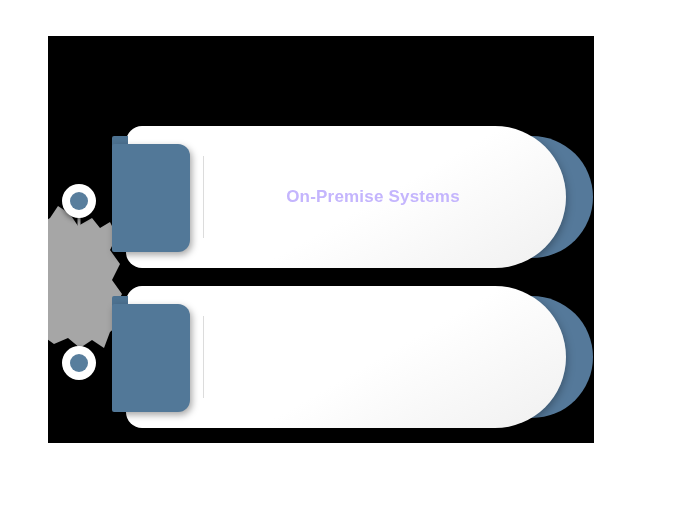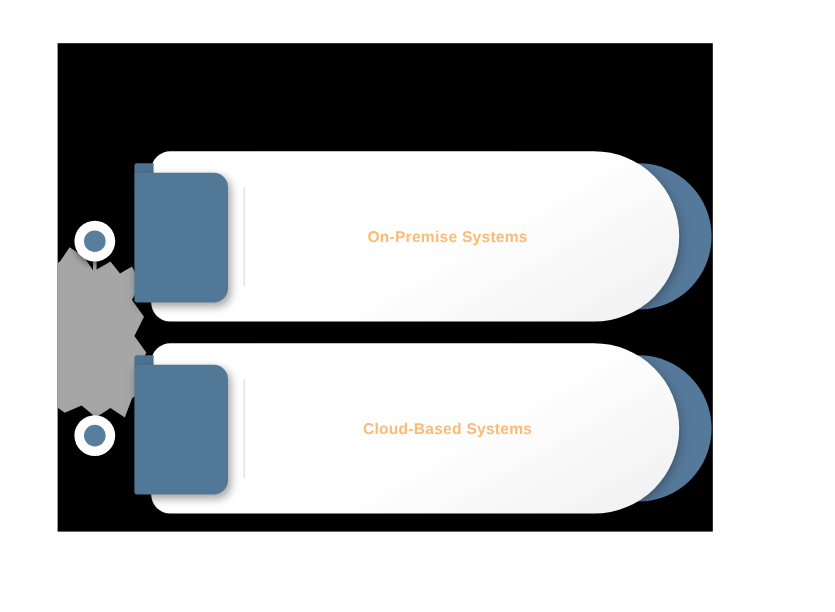--- a/index.html
+++ b/index.html
@@ -111,23 +111,23 @@
   
   .card-label {
     position: absolute;
     left: 160px;
     top: 0;
     width: 330px;
     height: 142px;
     display: flex;
     align-items: center;
     justify-content: center;
-    font-size: 13px;
+    font-size: 17px;
     font-weight: bold;
-    color: #fdba74;
+    color: #c4b5fd;
     letter-spacing: 0.2px;
     white-space: nowrap;
   }
 
   
   .marker {
     position: absolute;
     width: 34px;
     height: 34px;
     border-radius: 50%;
@@ -201,21 +201,20 @@
       <div class="divider"></div>
       <div class="card-label">On-Premise Systems</div>
     </div>
 
     <div class="row row-1">
       <div class="back-pill"></div>
       <div class="card"></div>
       <div class="tab-notch"></div>
       <div class="tab"></div>
       <div class="divider"></div>
-      <div class="card-label">Cloud-Based Systems</div>
     </div>
 
     <div class="marker marker-0">
       <div class="marker-dot"></div>
     </div>
     <div class="marker marker-1">
       <div class="marker-dot"></div>
     </div>
 
   </div>

